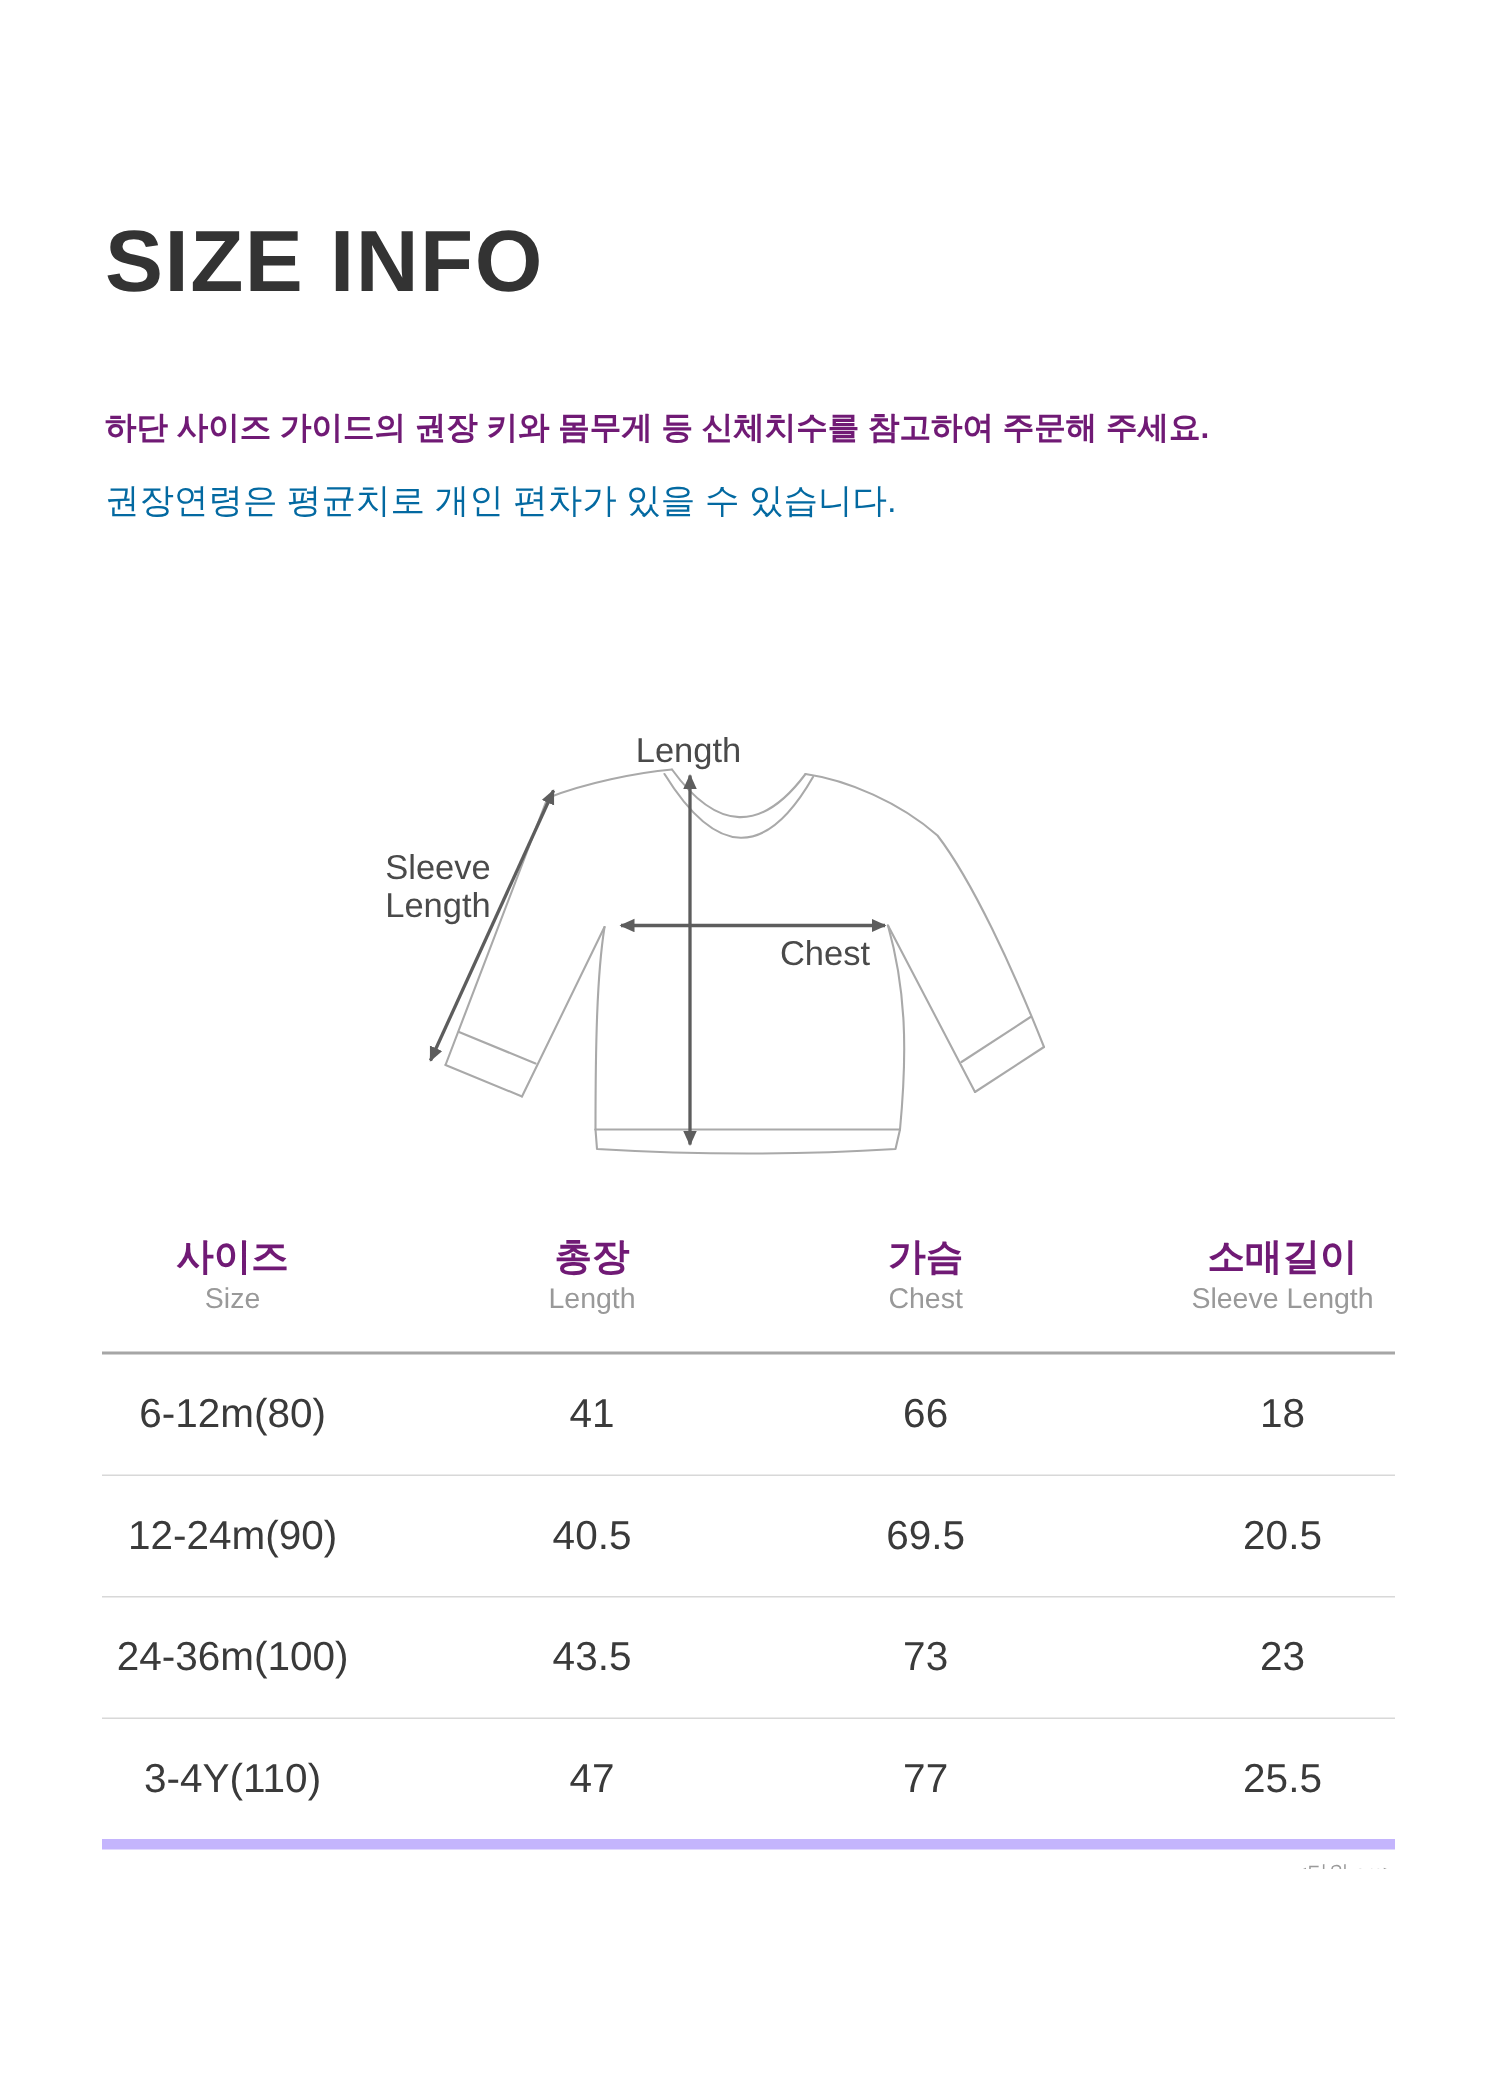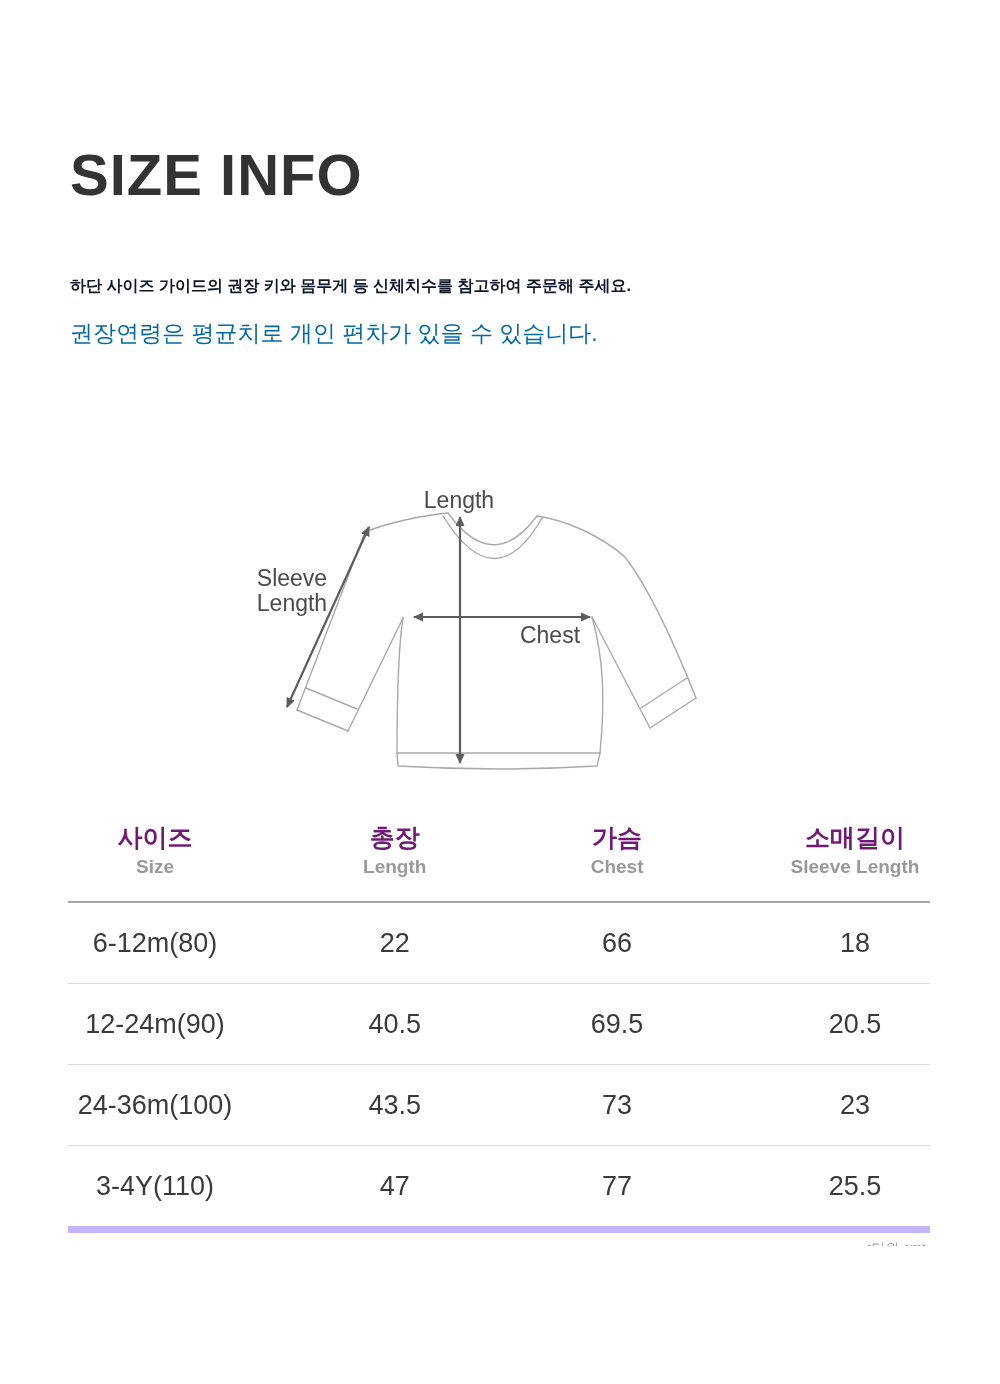--- a/index.html
+++ b/index.html
@@ -6,33 +6,33 @@
   body{font-family:"Liberation Sans","DejaVu Sans",sans-serif;color:#333;}
   #page{position:relative;width:1000px;height:1246px;background:#fff;overflow:hidden;}
 
   
   .title{position:absolute;left:70px;top:146px;font-size:58px;line-height:58px;
          font-weight:700;color:#333;letter-spacing:1px;}
 
   
   .notes{position:absolute;left:70px;top:270px;width:880px;}
   .notes p{margin:0 0 17px 0;font-size:23px;line-height:31px;color:#0369a1;}
-  .notes p.bold{font-weight:700;font-size:16px;color:#0f172a;}
+  .notes p.bold{font-weight:700;font-size:21px;color:#701a75;}
 
   
   .diagram{position:absolute;left:240px;top:465px;width:520px;height:340px;}
   .outline{fill:none;stroke:#a9a9a9;stroke-width:1.4;stroke-linejoin:round;stroke-linecap:round;}
   .arrow{fill:none;stroke:#5d5d5d;stroke-width:2.2;}
   .dlabel{fill:#4a4a4a;font-size:23px;font-family:"Liberation Sans","DejaVu Sans",sans-serif;}
 
   
   .size-table{position:absolute;left:68px;top:815px;width:862px;}
   .thead{position:relative;height:86px;border-bottom:2px solid #a6a6a6;}
   .th-ko{position:absolute;top:6px;transform:translateX(-50%);font-size:25px;font-weight:700;color:#701a75;white-space:nowrap;}
-  .th-en{position:absolute;top:41px;transform:translateX(-50%);font-size:19px;font-weight:700;color:#999;white-space:nowrap;}
+  .th-en{position:absolute;top:41px;transform:translateX(-50%);font-size:19px;font-weight:400;color:#999;white-space:nowrap;}
   .trow{position:relative;height:80px;border-bottom:1px solid #d8d8d8;}
   .trow.last{border-bottom:7px solid #c4b5fd;}
   .td{position:absolute;top:50%;transform:translate(-50%,-50%);font-size:27px;color:#3a3a3a;white-space:nowrap;}
   .p1{left:10.1%;} .p2{left:37.9%;} .p3{left:63.7%;} .p4{left:91.3%;}
 
   
   .unit-note{position:absolute;right:70px;top:1240px;font-size:14px;color:#9a9a9a;}
 </style>
 </head>
 <body>
@@ -96,21 +96,21 @@
       <span class="th-ko p3">가슴</span>
       <span class="th-ko p4">소매길이</span>
       <span class="th-en p1">Size</span>
       <span class="th-en p2">Length</span>
       <span class="th-en p3">Chest</span>
       <span class="th-en p4">Sleeve Length</span>
     </div>
 
     <div class="trow">
       <span class="td p1">6-12m(80)</span>
-      <span class="td p2">22</span>
+      <span class="td p2">41</span>
       <span class="td p3">66</span>
       <span class="td p4">18</span>
     </div>
     <div class="trow">
       <span class="td p1">12-24m(90)</span>
       <span class="td p2">40.5</span>
       <span class="td p3">69.5</span>
       <span class="td p4">20.5</span>
     </div>
     <div class="trow">

